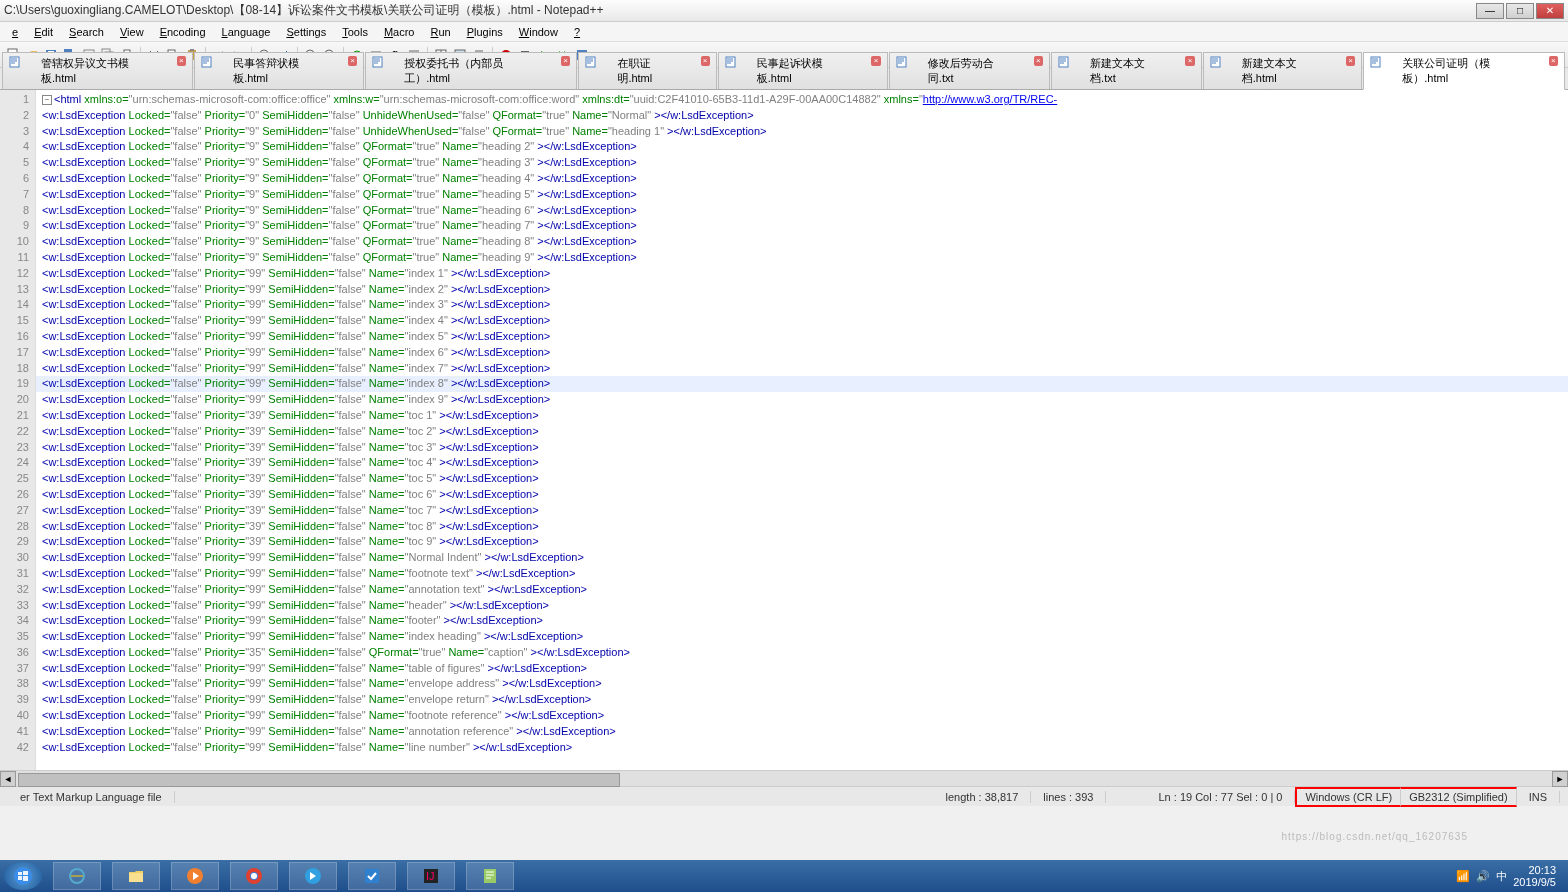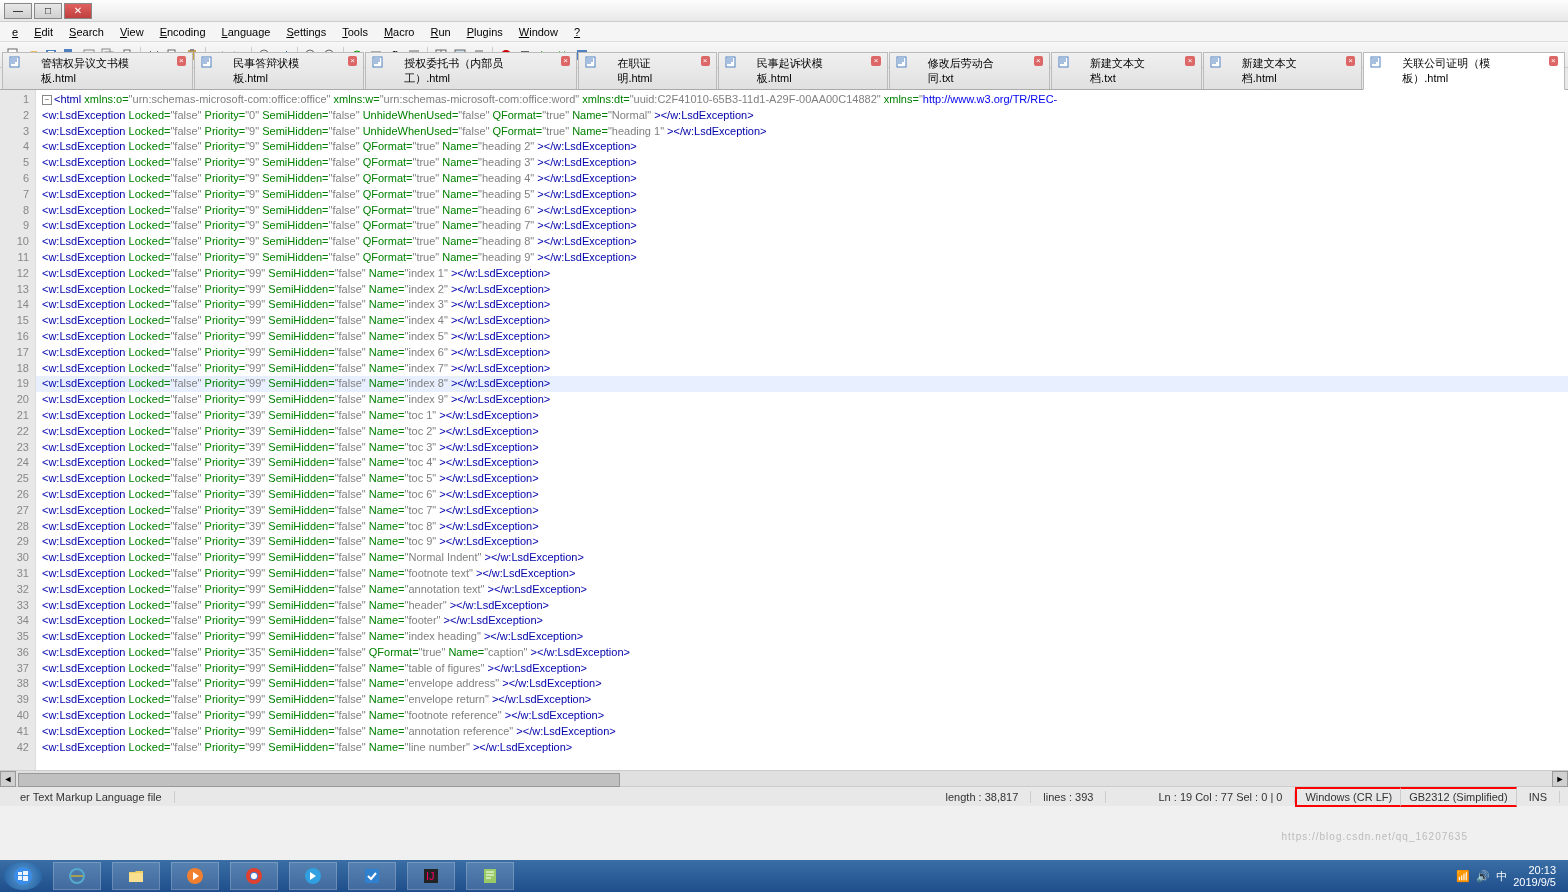--- a/index.html
+++ b/index.html
@@ -21,41 +21,42 @@
 .tab .close{width:10px;height:10px;background:#d66;border-radius:2px;font-size:8px;color:#fff;text-align:center;line-height:10px}
 .editor{display:flex;height:680px;background:#fff;font-family:Consolas,"Courier New",monospace;font-size:12px}
 .gutter{width:36px;background:#e8e8e8;color:#888;text-align:right;padding:2px 6px 2px 2px;user-select:none;border-right:1px solid #ddd}
 .gutter div{height:15.8px;line-height:15.8px}
 .code{flex:1;padding:2px 0;overflow:hidden;white-space:nowrap;position:relative}
 .line{height:15.8px;line-height:15.8px;padding-left:6px}
 .line.hl{background:#e8f0ff}
 .fold{display:inline-block;width:10px;height:10px;border:1px solid #888;background:#fff;font-size:8px;text-align:center;line-height:8px;color:#555;margin-right:2px;vertical-align:middle;cursor:pointer}
 .t-tag{color:#0000aa}
 .t-str{color:#808080}
-.t-url{color:#0000ee;}
+.t-url{color:#0000ee;text-decoration:underline}
 .t-attr{color:#008000}
 .statusbar2{height:20px;background:#e8e8e8;border-top:1px solid #ccc;display:flex;align-items:center;padding:0 8px;font-size:11px;color:#333}
 .statusbar2 .cell{padding:0 12px;border-right:1px solid #ccc}
 .statusbar2 .spacer{flex:1}
 .redbox{border:2px solid red}
 .hscroll{height:16px;background:#f0f0f0;border-top:1px solid #ccc;display:flex}
 .scrollbar-h{flex:1;background:#e0e0e0;position:relative}
 .scrollbar-h::after{content:"";position:absolute;left:2px;top:2px;width:600px;height:12px;background:#c0c0c0;border:1px solid #999}
 .arrow{width:16px;height:16px;background:#d0d0d0;border:1px solid #999;text-align:center;line-height:14px;font-size:9px;cursor:pointer}
 .taskbar{position:absolute;bottom:0;left:0;right:0;height:32px;background:linear-gradient(#3a6ea5,#1e4e8c);display:flex;align-items:center;padding:0 4px;gap:11px}
 .start{width:38px;height:28px;background:radial-gradient(circle,#5a9bd4,#1e5a9c);border-radius:50%;cursor:pointer;display:flex;align-items:center;justify-content:center}
 .taskbtn{width:48px;height:28px;background:rgba(255,255,255,0.15);border:1px solid rgba(255,255,255,0.2);cursor:pointer;display:flex;align-items:center;justify-content:center}
 .tray{margin-left:auto;display:flex;align-items:center;gap:6px;color:#fff;font-size:10px;padding:0 8px}
 .watermark{position:absolute;right:100px;bottom:50px;color:#bbb;font-size:10px;letter-spacing:1px;pointer-events:none}
 svg{display:block}
 </style>
 </head>
 <body>
 
 <div class="titlebar">
+  <span class="title">C:\Users\guoxingliang.CAMELOT\Desktop\【08-14】诉讼案件文书模板\关联公司证明（模板）.html - Notepad++</span>
   <div class="winbtns">
     <div class="winbtn">—</div>
     <div class="winbtn">□</div>
     <div class="winbtn close">✕</div>
   </div>
 </div>
 
 <div class="menubar" id="menubar">
     <span class="menu"><u>e</u></span>
     <span class="menu"><u>E</u>dit</span>

